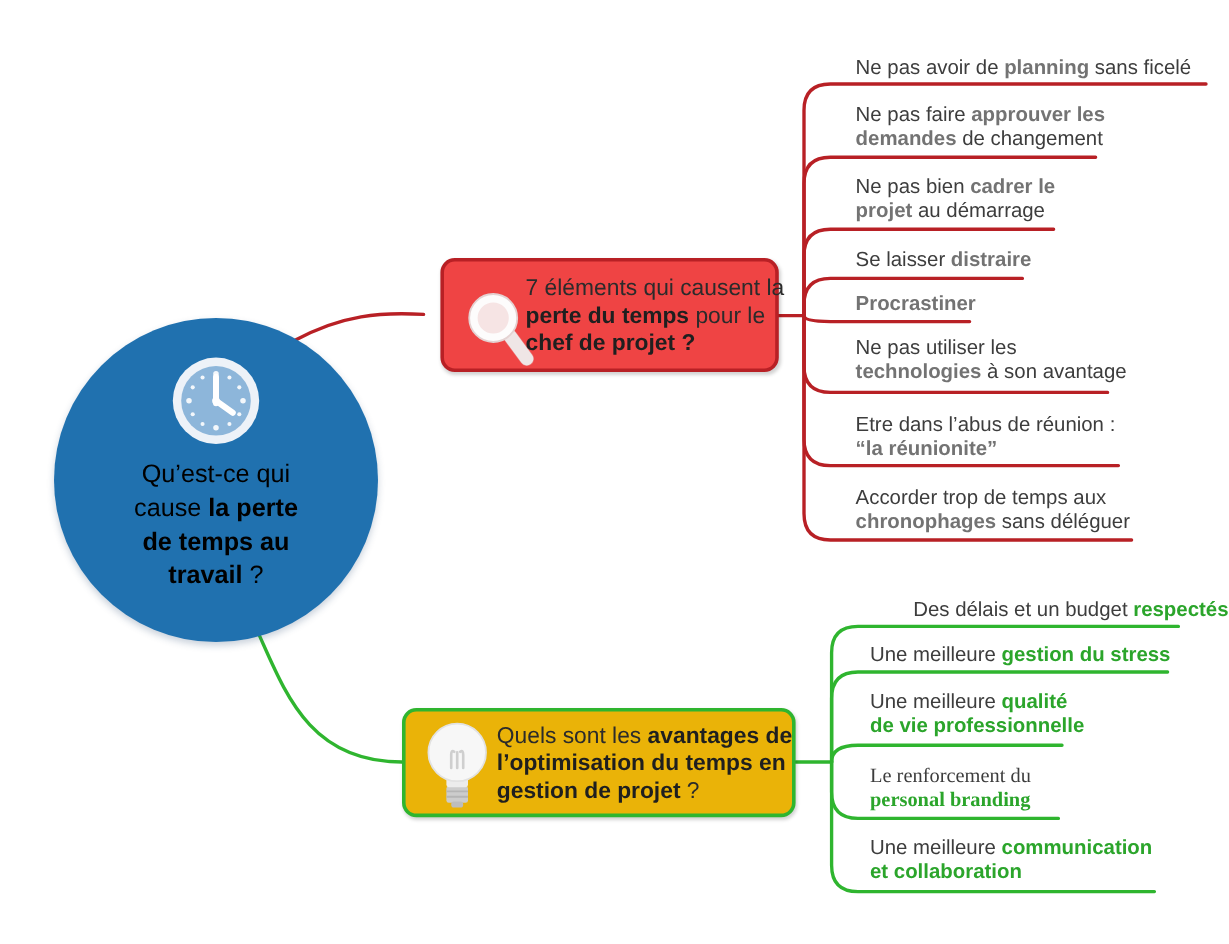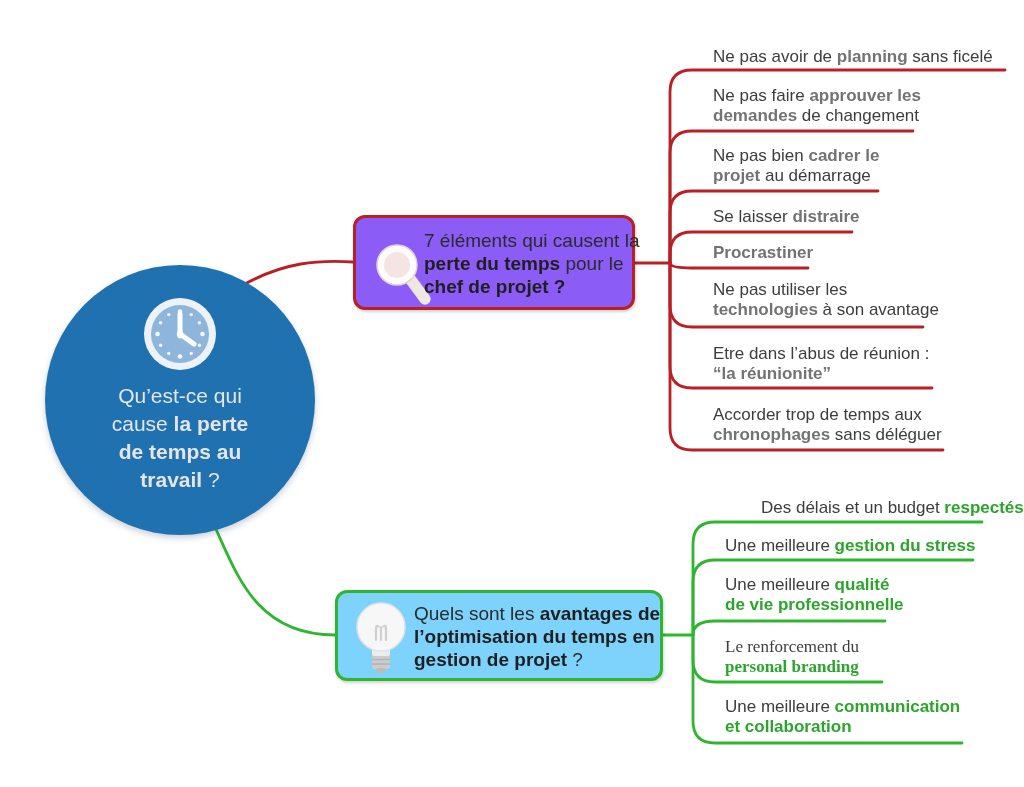--- a/index.html
+++ b/index.html
@@ -11,37 +11,37 @@
   .rl path{stroke:#b82025;fill:none;stroke-width:2.8;stroke-linecap:round;}
   .gl path{stroke:#2fb52f;fill:none;stroke-width:2.8;stroke-linecap:round;}
 
   
   .root-node{
     position:absolute;left:45px;top:265px;width:270px;height:270px;border-radius:50%;
     background:#2071af;box-shadow:0 3px 6px rgba(40,70,110,.25);
   }
   .root-title{
     position:absolute;left:-30px;top:117px;width:330px;text-align:center;
-    color:#e5e5e5;font-size:21px;line-height:28px;
+    color:#000000;font-size:21px;line-height:28px;
   }
   .root-title .hl{font-weight:bold;text-align:right;}
   .root-icon{position:absolute;left:97px;top:31px;}
 
   
   .node-box{
     position:absolute;border-radius:12px;box-sizing:border-box;
     box-shadow:1px 2px 3px rgba(0,0,0,.18);
   }
   .node-box .node-text{
     position:absolute;color:#2b2b2b;font-size:19px;line-height:23px;white-space:nowrap;
   }
   .node-box .hl{font-weight:bold;color:#1f1f1f;}
-  .box-causes{left:353px;top:215px;width:282px;height:95px;background:#8b5cf6;border:3px solid #b82025;}
+  .box-causes{left:367px;top:215px;width:282px;height:95px;background:#ef4444;border:3px solid #b82025;}
   .box-causes .node-text{left:68px;top:11px;}
-  .box-avantages{left:335px;top:590px;width:328px;height:91px;background:#7dd3fc;border:3px solid #2fb52f;}
+  .box-avantages{left:335px;top:590px;width:328px;height:91px;background:#eab308;border:3px solid #2fb52f;}
   .box-avantages .node-text{left:76px;top:9px;}
   .node-icon{position:absolute;}
 
   
   .leaf{
     position:absolute;font-size:17px;line-height:20px;color:#3d3d3d;white-space:nowrap;
   }
   .branch-red .leaf .hl{color:#737373;font-weight:bold;}
   .branch-green .leaf .hl{color:#2ba52b;font-weight:bold;}
 </style>

